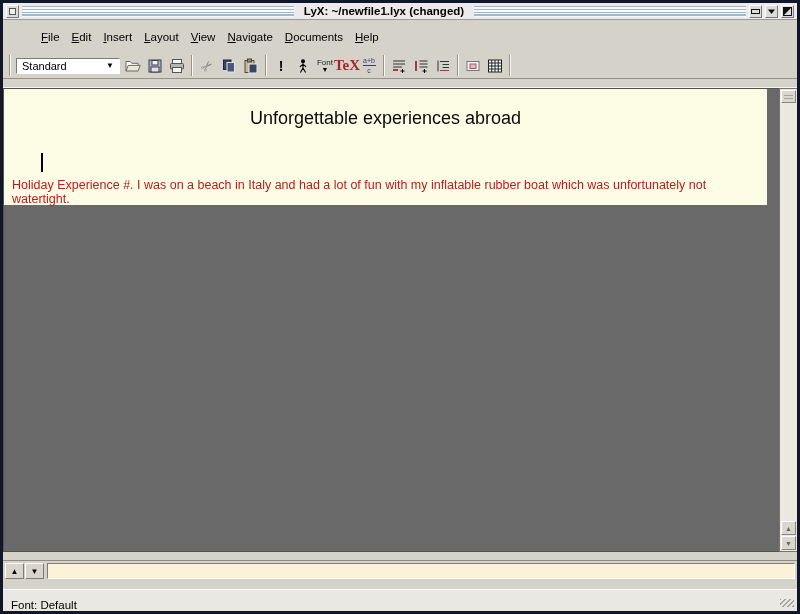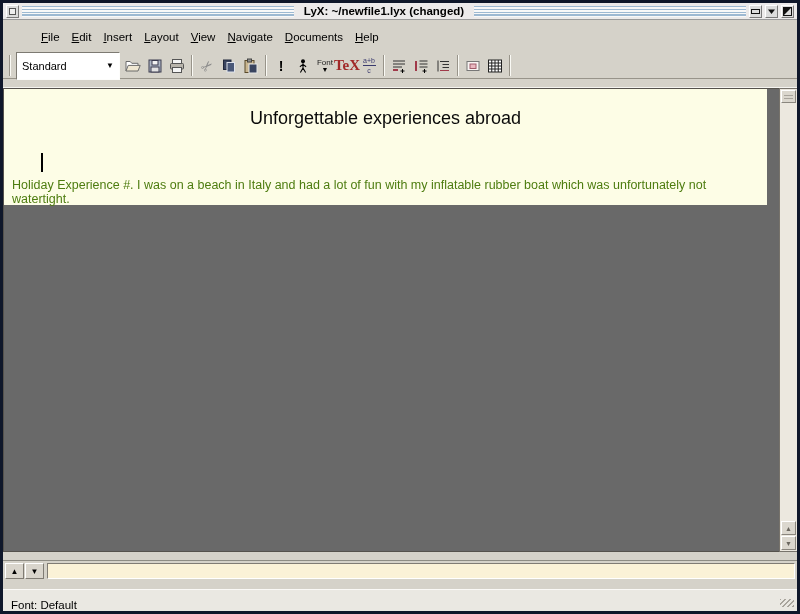--- a/index.html
+++ b/index.html
@@ -22,21 +22,21 @@
   .wbtn .bar{width:7px;height:3px;border:1px solid #111;background:#ddd;}
   
   .menubar{height:17px;flex:0 0 17px;display:flex;align-items:flex-end;padding:0 5px;
     font-size:11.5px;background:#d5d2c9;margin-left:27px;}
   .menu-item{padding:0 6px;line-height:16px;}
   .menu-item u{text-underline-offset:1px;}
   
   .toolbar{height:25px;flex:0 0 25px;display:flex;align-items:center;padding:0 3px;
     background:#d5d2c9;border-bottom:1px solid #98948a;}
   .tb-sep{width:1px;height:21px;background:#98948a;border-right:1px solid #fafaf5;margin:0 3px;}
-  .combo{width:104px;height:28px;box-sizing:border-box;background:#fff;
+  .combo{width:104px;height:16px;box-sizing:border-box;background:#fff;
     border:1px solid;border-color:#7d7a72 #fdfdfb #fdfdfb #7d7a72;
     display:flex;align-items:center;padding:0 5px;font-size:11px;margin:0 2px;}
   .combo .arrow{margin-left:auto;font-size:8px;color:#000;}
   .tb-btn{width:22px;height:22px;display:flex;align-items:center;justify-content:center;
     flex:0 0 22px;background:transparent;border:0;padding:0;}
   .tb-btn svg{display:block;}
   .icon-excl{font-weight:bold;font-size:14px;line-height:1;}
   .icon-font{display:flex;flex-direction:column;align-items:center;line-height:1;}
   .icon-font .fl{font-size:8px;color:#222;}
   .icon-font .fa{font-size:7px;color:#000;margin-top:-1px;}
@@ -46,21 +46,21 @@
   .icon-math .fline{width:13px;height:1px;background:#3a3a6e;margin:1px 0;}
   .icon-math .den{font-size:7px;}
   .icon-cut{font-size:14px;color:#8b8b8b;transform:rotate(-45deg);line-height:1;}
   
   .main{flex:1;display:flex;min-height:0;border-top:1px solid #f5f4f0;}
   .canvas{flex:1;position:relative;background:var(--workspace-bg,#696969);overflow:hidden;
     border:1px solid #55524c;border-right:0;}
   .page{position:absolute;left:0;right:12px;top:0;height:116px;background:var(--canvas-bg,#fdfde6);}
   .doc-title{position:absolute;top:19px;left:0;right:0;text-align:center;font-size:18px;color:#0a0a0a;}
   .caret{position:absolute;left:37px;top:64px;width:1.5px;height:19px;background:#000;}
-  .doc-par{position:absolute;left:8px;top:89px;right:30px;font-size:12.5px;color:#4d7c0f;}
+  .doc-par{position:absolute;left:8px;top:89px;right:30px;font-size:12.5px;color:#b91c1c;}
   
   .vscroll{width:18px;flex:0 0 18px;background:#ece8df;border:1px solid #77736b;border-right:0;
     box-sizing:border-box;display:flex;flex-direction:column;}
   .vthumb{height:13px;margin:1px 1px 0 1px;background:#dbd7ce;box-sizing:border-box;
     border:1px solid;border-color:#fff #8a867e #8a867e #fff;
     background-image:linear-gradient(#a8a49c 0 0),linear-gradient(#a8a49c 0 0);
     background-repeat:no-repeat;background-size:9px 1px,9px 1px;background-position:2px 4px,2px 7px;}
   .vspacer{flex:1;}
   .varrow{height:14px;margin:0 1px 1px 1px;background:#dbd7ce;box-sizing:border-box;
     border:1px solid;border-color:#fff #8a867e #8a867e #fff;

